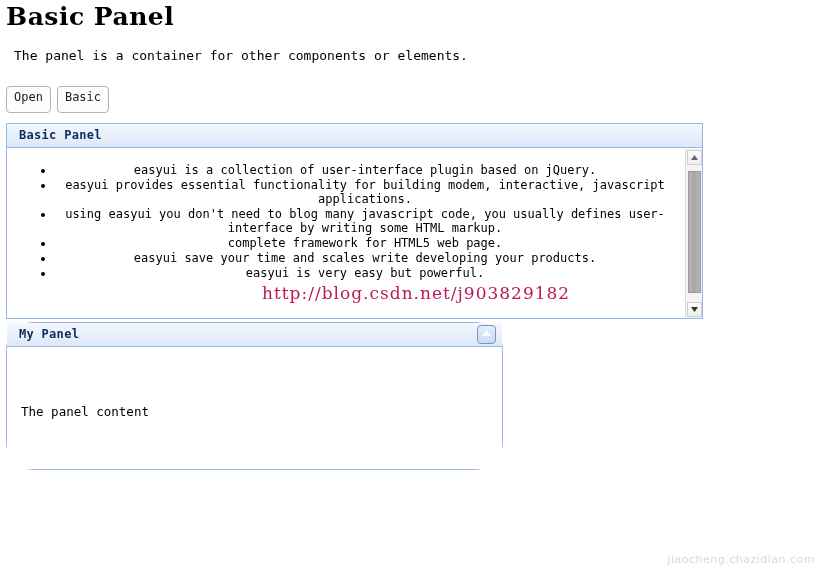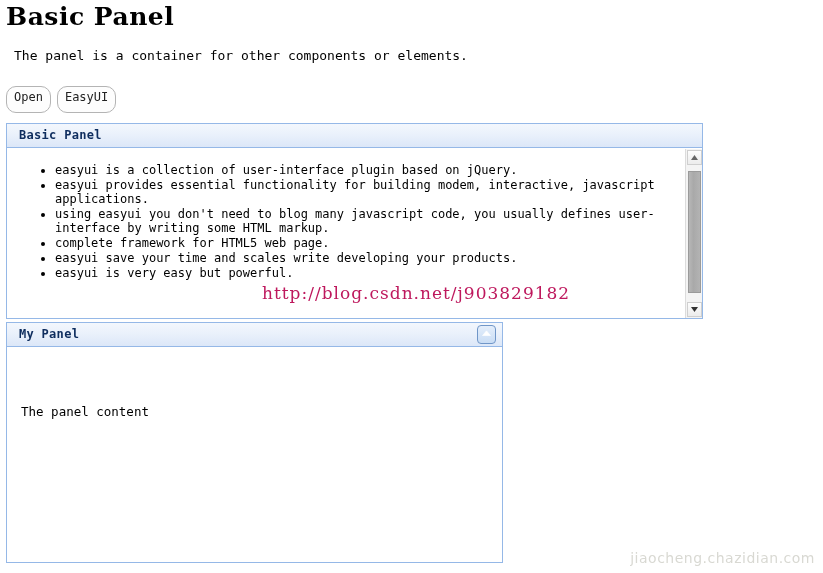--- a/index.html
+++ b/index.html
@@ -46,21 +46,21 @@
     top: 86px;
     display: flex;
     gap: 6px;
   }
   .ui-button {
     font-family: "DejaVu Sans Mono", "Liberation Mono", monospace;
     font-size: 12px;
     padding: 3px 7px 8px 7px;
     background: #fdfdfd;
     border: 1px solid #b4b4b4;
-    border-radius: 10px;
+    border-radius: 4px;
     color: #222;
     cursor: pointer;
     line-height: 14px;
   }
 
   
   .panel {
     position: absolute;
     border: 1px solid #95b8e7;
     background: #ffffff;
@@ -127,20 +127,21 @@
     line-height: 1.22;
   }
   .content-inner p {
     margin: 6px 0 8px 3px;
     font-size: 12.5px;
   }
   .content-inner ul {
     margin: 6px 0 0 0;
     padding-left: 38px;
     list-style-type: disc;
+    text-align: center;
   }
   .content-inner li {
     font-size: 12px;
     margin: 0 0 1px 0;
     line-height: 14px;
   }
 
   
   .scrollbar {
     position: absolute;
@@ -175,21 +176,22 @@
     border: 1px solid #9a9a9a;
     box-sizing: border-box;
     cursor: pointer;
   }
 
   
   #panel-my {
     left: 6px;
     top: 322px;
     width: 497px;
-    height: 241px;
+    height: 148px;
+    border-radius: 28px;
   }
   #panel-my .panel-body { padding: 0; margin-top: 44px; }
   .my-content {
     padding: 12px 0 0 14px;
     font-size: 12.5px;
     color: #000;
   }
 
   
   .watermark-url {
@@ -214,36 +216,36 @@
   }
   .watermark-logo .wm-cn {
     font-family: "DejaVu Sans", "Liberation Sans", sans-serif;
     font-size: 17px;
     color: #8a8a6a;
     letter-spacing: 3px;
     font-weight: bold;
   }
   .watermark-logo .wm-en {
     font-family: "DejaVu Sans", "Liberation Sans", sans-serif;
-    font-size: 14px;
+    font-size: 11px;
     color: #9a9a8a;
     letter-spacing: 0.5px;
     margin-top: 2px;
   }
 </style>
 </head>
 <body>
 
 <h1 class="page-title">Basic Panel</h1>
 
 <div class="intro-text">The panel is a container for other components or elements.</div>
 
 <div class="button-row">
   <button class="ui-button">Open</button>
-  <button class="ui-button">EasyUI</button>
+  <button class="ui-button">Basic</button>
 </div>
 
 <div class="panel" id="panel-basic">
   <div class="panel-header">
     <span class="panel-title">Basic Panel</span>
   </div>
   <div class="panel-body">
 
     <div class="content-scroll">
       <div class="content-inner">

